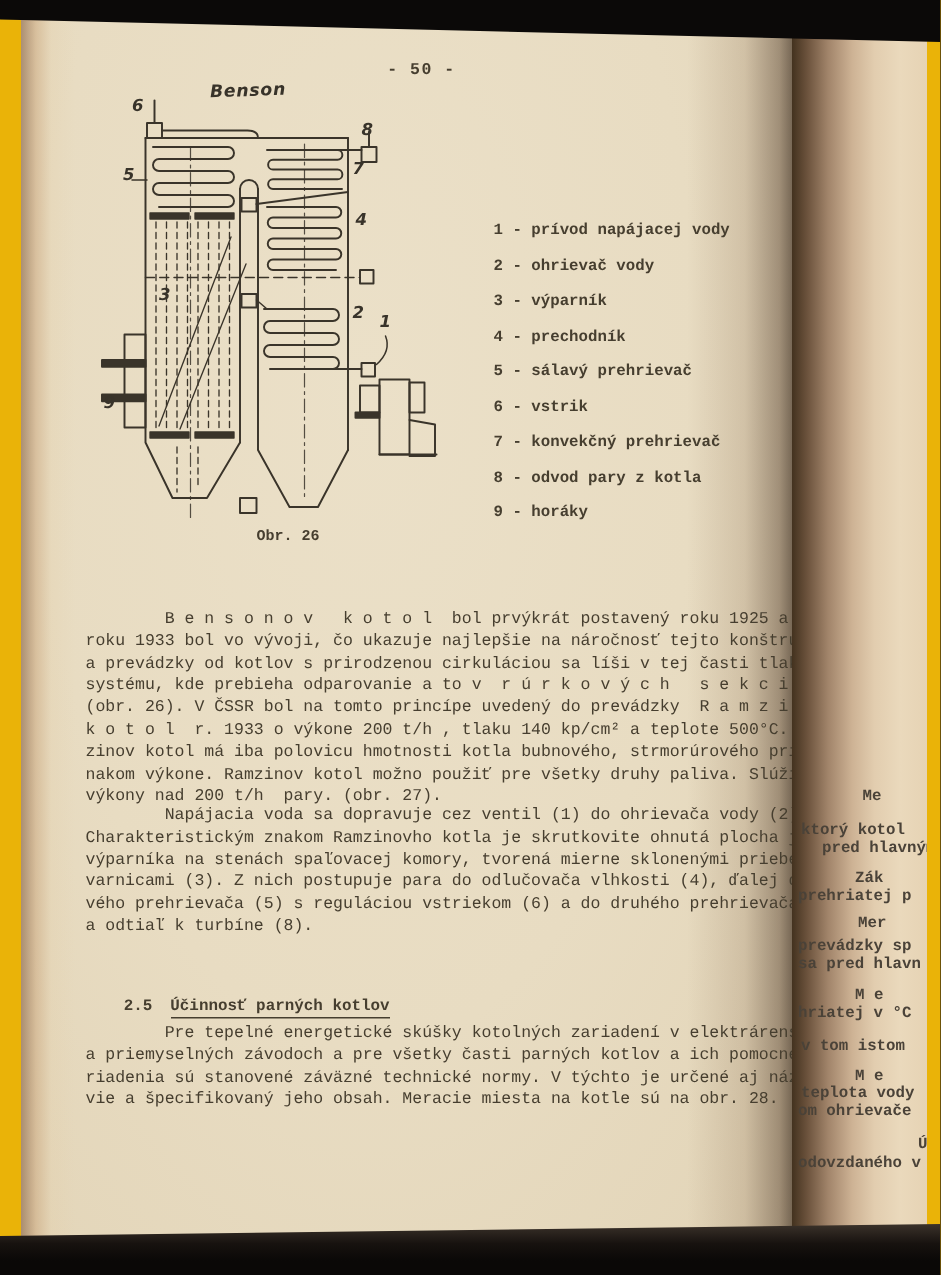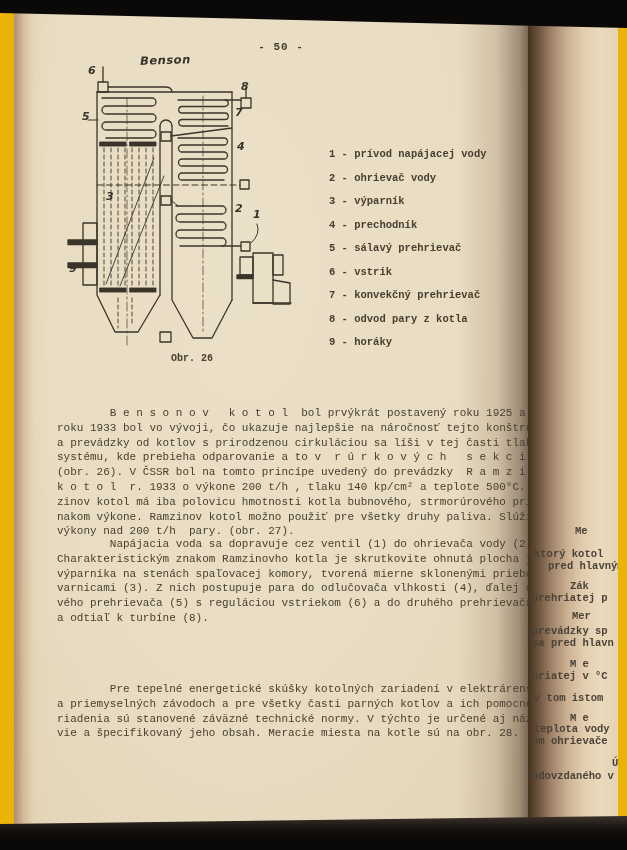--- a/index.html
+++ b/index.html
@@ -173,20 +173,23 @@
 zinov kotol má iba polovicu hmotnosti kotla bubnového, strmorúrového pri rov-
 nakom výkone. Ramzinov kotol možno použiť pre všetky druhy paliva. Slúžia pre
 výkony nad 200 t/h  pary. (obr. 27).</div>
   <div class="tw" style="left:57px;top:537px;">        Napájacia voda sa dopravuje cez ventil (1) do ohrievača vody (2).
 Charakteristickým znakom Ramzinovho kotla je skrutkovite ohnutá plocha jeho
 výparníka na stenách spaľovacej komory, tvorená mierne sklonenými priebežnými
 varnicami (3). Z nich postupuje para do odlučovača vlhkosti (4), ďalej do pr-
 vého prehrievača (5) s reguláciou vstriekom (6) a do druhého prehrievača (7),
 a odtiaľ k turbíne (8).</div>
 
+  <div class="heading">
+    <span class="hnum">2.5</span><span class="htitle">Účinnosť parných kotlov</span>
+  </div>
 
   <div class="tw" style="left:57px;top:682px;">        Pre tepelné energetické skúšky kotolných zariadení v elektrárenských
 a priemyselných závodoch a pre všetky časti parných kotlov a ich pomocné za-
 riadenia sú stanovené záväzné technické normy. V týchto je určené aj názvoslo-
 vie a špecifikovaný jeho obsah. Meracie miesta na kotle sú na obr. 28.</div>
 
   <div class="adjacent-page">
     <span class="frag" style="left:47px;top:513px;">Me</span>
     <span class="frag" style="left:6px;top:536px;">ktorý kotol</span>
     <span class="frag" style="left:20px;top:548px;">pred hlavným</span>

